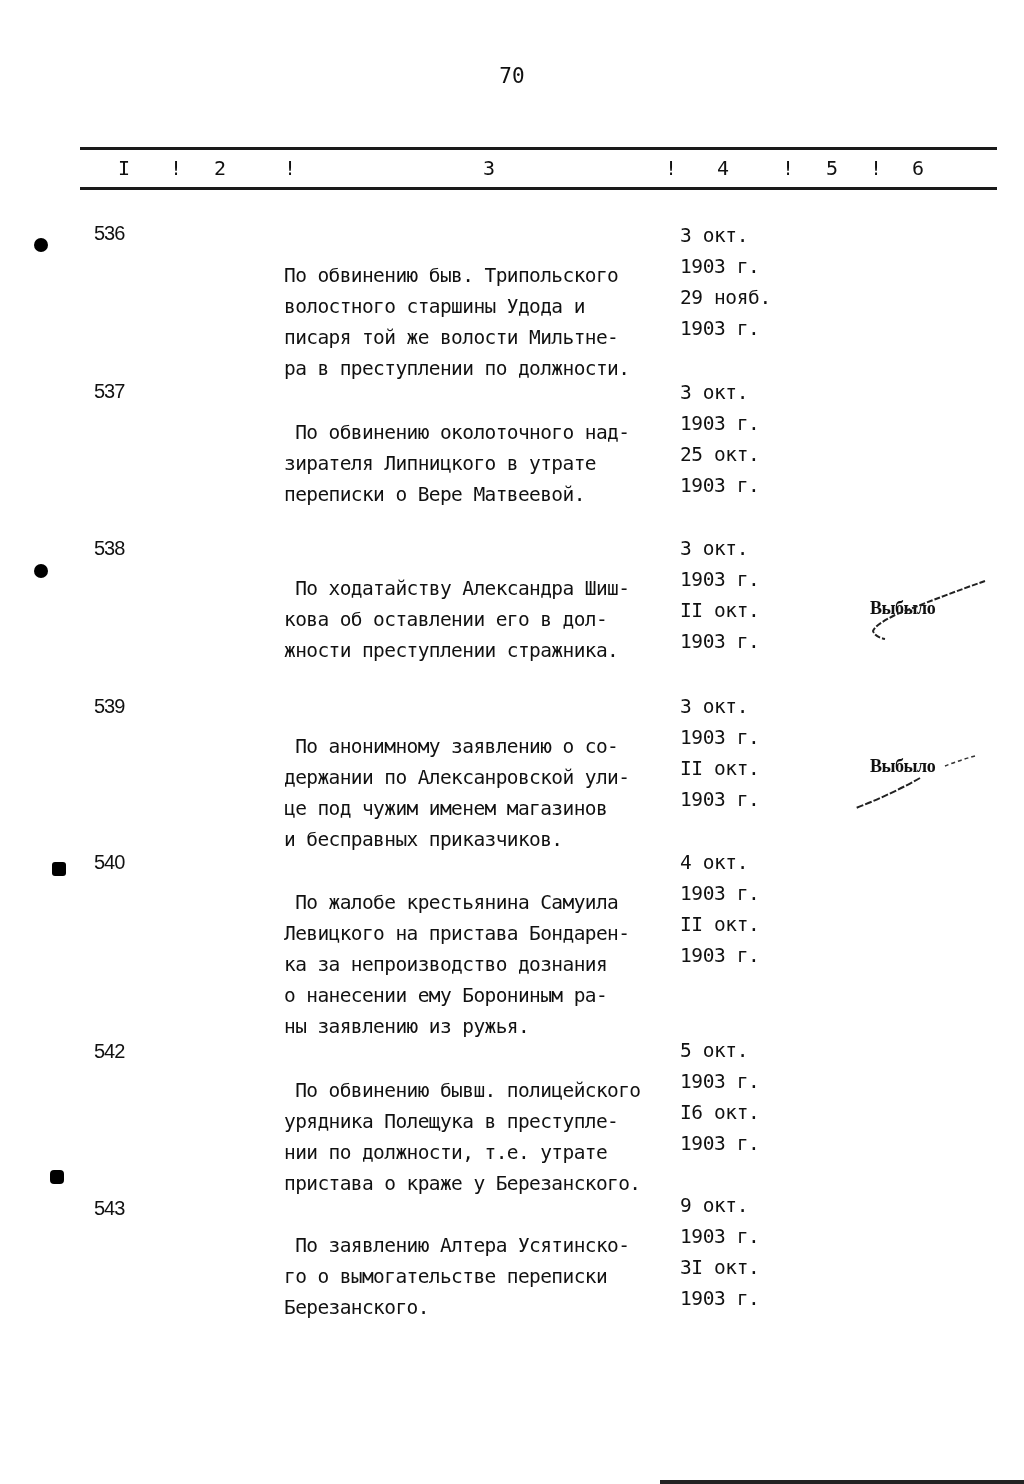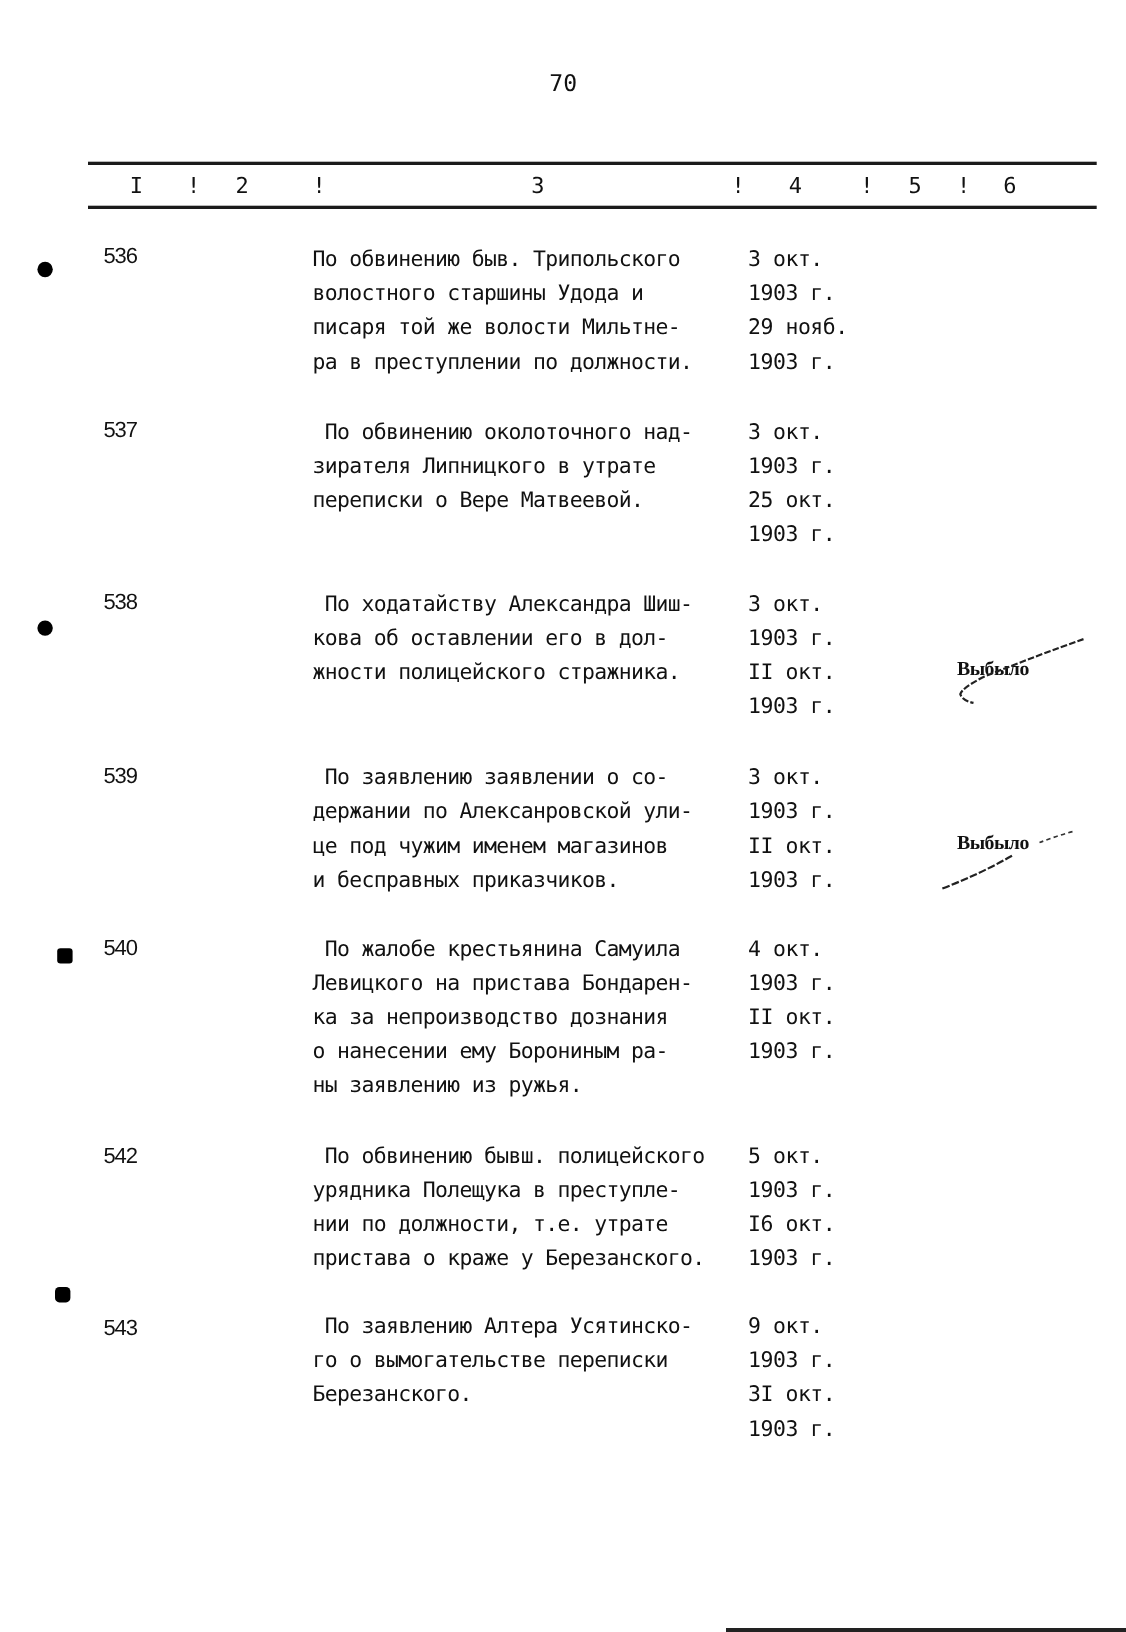--- a/index.html
+++ b/index.html
@@ -4,21 +4,21 @@
 <style>
   html, body { margin:0; padding:0; background:#ffffff; }
   body { width:1024px; height:1484px; position:relative; overflow:hidden;
          font-family:"DejaVu Sans Mono","Liberation Mono",monospace; color:#111; }
   .page-num { position:absolute; left:0; width:1024px; top:44px; text-align:center; font-size:21px;margin-top:20px; }
   .rule { position:absolute; left:80px; width:917px; height:3px; background:#1a1a1a; }
   .rule.top { top:147px; }
   .rule.bot { top:187px; }
   .hdr { position:absolute; top:156px; font-size:20px; }
   .entry-num { position:absolute; left:94px; font-size:20px; font-family:"Liberation Sans","DejaVu Sans",sans-serif; letter-spacing:-1px; }
-  .desc-line { position:absolute; left:284px; font-size:19.5px; white-space:pre; letter-spacing:-0.6px; }
+  .desc-line { position:absolute; left:284px; font-size:19.5px; white-space:pre; letter-spacing:-0.6px;margin-top:40px; }
   .date-line { position:absolute; left:680px; font-size:19.5px; white-space:pre; letter-spacing:-0.4px; }
   .note { position:absolute; left:870px; font-size:18px; font-family:"Liberation Serif","DejaVu Serif",serif; font-weight:bold; letter-spacing:-0.5px; }
   .punch { position:absolute; width:14px; height:14px; background:#000; border-radius:50%; }
   .strike { position:absolute; }
   .bottom-edge { position:absolute; left:660px; top:1480px; width:364px; height:4px; background:#222; }
 </style>
 </head>
 <body>
 
 <div class="page-num">70</div>
@@ -64,34 +64,34 @@
   <span class="date-line" style="top:381px">3 окт.</span>
   <span class="date-line" style="top:412px">1903 г.</span>
   <span class="date-line" style="top:443px">25 окт.</span>
   <span class="date-line" style="top:474px">1903 г.</span>
 </div>
 
 <div>
   <span class="entry-num" style="top:537px">538</span>
   <span class="desc-line" style="top:537px"> По ходатайству Александра Шиш-</span>
   <span class="desc-line" style="top:568px">кова об оставлении его в дол-</span>
-  <span class="desc-line" style="top:599px">жности полицейского стражника.</span>
+  <span class="desc-line" style="top:599px">жности преступлении стражника.</span>
   <span class="date-line" style="top:537px">3 окт.</span>
   <span class="date-line" style="top:568px">1903 г.</span>
   <span class="date-line" style="top:599px">II окт.</span>
   <span class="date-line" style="top:630px">1903 г.</span>
   <span class="note" style="top:598px">Выбыло</span>
   <svg class="strike" style="left:855px;top:575px" width="135" height="70">
     <path d="M130 6 Q 90 20 40 40 Q 20 50 18 56 Q 20 62 30 64" stroke="#222" stroke-width="2" fill="none" stroke-dasharray="6 2"></path>
   </svg>
 </div>
 
 <div>
   <span class="entry-num" style="top:695px">539</span>
-  <span class="desc-line" style="top:695px"> По заявлению заявлении о со-</span>
+  <span class="desc-line" style="top:695px"> По анонимному заявлению о со-</span>
   <span class="desc-line" style="top:726px">держании по Алексанровской ули-</span>
   <span class="desc-line" style="top:757px">це под чужим именем магазинов</span>
   <span class="desc-line" style="top:788px">и бесправных приказчиков.</span>
   <span class="date-line" style="top:695px">3 окт.</span>
   <span class="date-line" style="top:726px">1903 г.</span>
   <span class="date-line" style="top:757px">II окт.</span>
   <span class="date-line" style="top:788px">1903 г.</span>
   <span class="note" style="top:756px">Выбыло</span>
   <svg class="strike" style="left:850px;top:750px" width="135" height="65">
     <path d="M125 6 Q 110 10 95 16" stroke="#333" stroke-width="1.5" fill="none" stroke-dasharray="4 3"></path>

